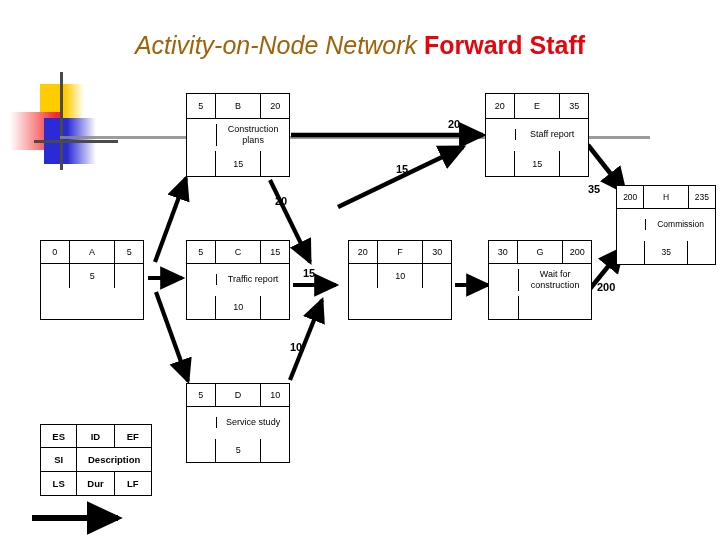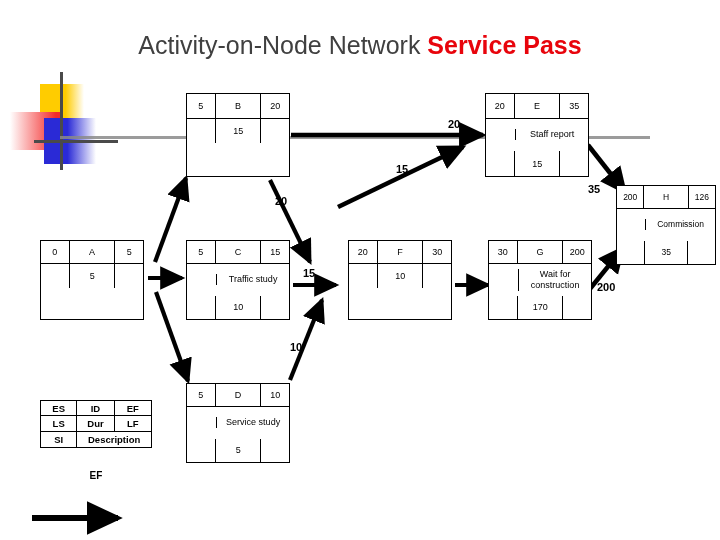--- a/index.html
+++ b/index.html
@@ -13,21 +13,21 @@
   #stage{position:absolute;left:0;top:0;width:720px;height:540px;}
 
   
   .title{
     position:absolute;left:0;top:30px;width:720px;
     text-align:center;
     font-size:25px;
     white-space:nowrap;
     line-height:30px;
   }
-  .title .t-main{color:#404040;font-weight:400;letter-spacing:0px;}
+  .title .t-main{color:#a16207;font-weight:400;letter-spacing:0px;font-style:italic;}
   .title .t-accent{color:#e8040c;font-weight:bold;}
 
   
   .logo{position:absolute;left:2px;top:72px;width:116px;height:108px;}
   .logo .sq-yellow{
     position:absolute;left:38px;top:12px;width:44px;height:48px;
     background:linear-gradient(to right,#ffcc00 58%,#ffffff 100%);
   }
   .logo .sq-red{
     position:absolute;left:8px;top:40px;width:52px;height:38px;
@@ -72,21 +72,21 @@
   .node .blankL{width:28%;border-right:1.5px solid #000;}
   .node .spanR{width:72%;display:flex;}
   .node .durcell{width:61%;display:flex;align-items:center;justify-content:center;}
   .node .lfcell{width:39%;border-left:1.5px solid #000;}
 
   
   .node.small{font-size:8.5px;}
 
   
   .legend{
-    position:absolute;left:40px;top:400px;width:112px;height:48px;
+    position:absolute;left:40px;top:424px;width:112px;height:72px;
     border:1.5px solid #000;box-sizing:border-box;background:#fff;
     font-size:9.5px;font-weight:bold;color:#000;z-index:5;
   }
   .legend .lrow{display:flex;height:33.33%;box-sizing:border-box;border-bottom:1.5px solid #000;}
   .legend .lrow:last-child{border-bottom:none;}
   .legend .lc{display:flex;align-items:center;justify-content:center;box-sizing:border-box;}
   .legend .l1{width:33%;border-right:1.5px solid #000;}
   .legend .l2{width:34%;border-right:1.5px solid #000;}
   .legend .l3{width:33%;}
   .legend .lwide{width:67%;display:flex;align-items:center;justify-content:center;}
@@ -102,21 +102,21 @@
   }
 
   svg.arrows{position:absolute;left:0;top:0;width:720px;height:540px;z-index:4;}
 </style>
 </head>
 <body>
 
 <div id="stage">
 
   <div class="title">
-    <span class="t-main">Activity-on-Node Network </span><span class="t-accent">Service Pass</span>
+    <span class="t-main">Activity-on-Node Network </span><span class="t-accent">Forward Staff</span>
   </div>
 
   <div class="logo">
     <div class="sq-yellow"></div>
     <div class="sq-red"></div>
     <div class="sq-blue"></div>
     <div class="line-v"></div>
     <div class="line-h"></div>
   </div>
   <div class="rule-long"></div>
@@ -160,20 +160,24 @@
   <div class="alabel" style="left:303px;top:267px;">15</div>
   <div class="alabel" style="left:290px;top:341px;">10</div>
   <div class="alabel" style="left:597px;top:281px;">200</div>
 
   <div class="node" style="left:186px;top:93px;width:104px;height:84px;">
     <div class="row r1">
       <div class="c cL">5</div>
       <div class="c cM">B</div>
       <div class="c cR">20</div>
     </div>
+    <div class="row r2">
+      <div class="blankL"></div>
+      <div class="desc">Construction plans</div>
+    </div>
     <div class="row r3">
       <div class="blankL"></div>
       <div class="spanR">
         <div class="durcell">15</div>
         <div class="lfcell"></div>
       </div>
     </div>
   </div>
 
   <div class="node" style="left:485px;top:93px;width:104px;height:84px;">
@@ -192,21 +196,21 @@
         <div class="durcell">15</div>
         <div class="lfcell"></div>
       </div>
     </div>
   </div>
 
   <div class="node small" style="left:616px;top:185px;width:100px;height:80px;">
     <div class="row r1">
       <div class="c cL">200</div>
       <div class="c cM">H</div>
-      <div class="c cR">126</div>
+      <div class="c cR">235</div>
     </div>
     <div class="row r2">
       <div class="blankL"></div>
       <div class="desc">Commission</div>
     </div>
     <div class="row r3">
       <div class="blankL"></div>
       <div class="spanR">
         <div class="durcell">35</div>
         <div class="lfcell"></div>
@@ -230,21 +234,21 @@
   </div>
 
   <div class="node" style="left:186px;top:240px;width:104px;height:80px;">
     <div class="row r1">
       <div class="c cL">5</div>
       <div class="c cM">C</div>
       <div class="c cR">15</div>
     </div>
     <div class="row r2">
       <div class="blankL"></div>
-      <div class="desc">Traffic study</div>
+      <div class="desc">Traffic report</div>
     </div>
     <div class="row r3">
       <div class="blankL"></div>
       <div class="spanR">
         <div class="durcell">10</div>
         <div class="lfcell"></div>
       </div>
     </div>
   </div>
 
@@ -268,24 +272,20 @@
       <div class="c cL">30</div>
       <div class="c cM">G</div>
       <div class="c cR">200</div>
     </div>
     <div class="row r2">
       <div class="blankL"></div>
       <div class="desc">Wait for construction</div>
     </div>
     <div class="row r3">
       <div class="blankL"></div>
-      <div class="spanR">
-        <div class="durcell">170</div>
-        <div class="lfcell"></div>
-      </div>
     </div>
   </div>
 
   <div class="node" style="left:186px;top:383px;width:104px;height:80px;">
     <div class="row r1">
       <div class="c cL">5</div>
       <div class="c cM">D</div>
       <div class="c cR">10</div>
     </div>
     <div class="row r2">
@@ -301,24 +301,24 @@
     </div>
   </div>
 
   <div class="legend">
     <div class="lrow">
       <div class="lc l1">ES</div>
       <div class="lc l2">ID</div>
       <div class="lc l3">EF</div>
     </div>
     <div class="lrow">
+      <div class="lc l1">SI</div>
+      <div class="lc lwide">Description</div>
+    </div>
+    <div class="lrow">
       <div class="lc l1">LS</div>
       <div class="lc l2">Dur</div>
       <div class="lc l3">LF</div>
     </div>
-    <div class="lrow">
-      <div class="lc l1">SI</div>
-      <div class="lc lwide">Description</div>
-    </div>
   </div>
   <div class="legend-ef">EF</div>
 
 </div>
 
 </body></html>

